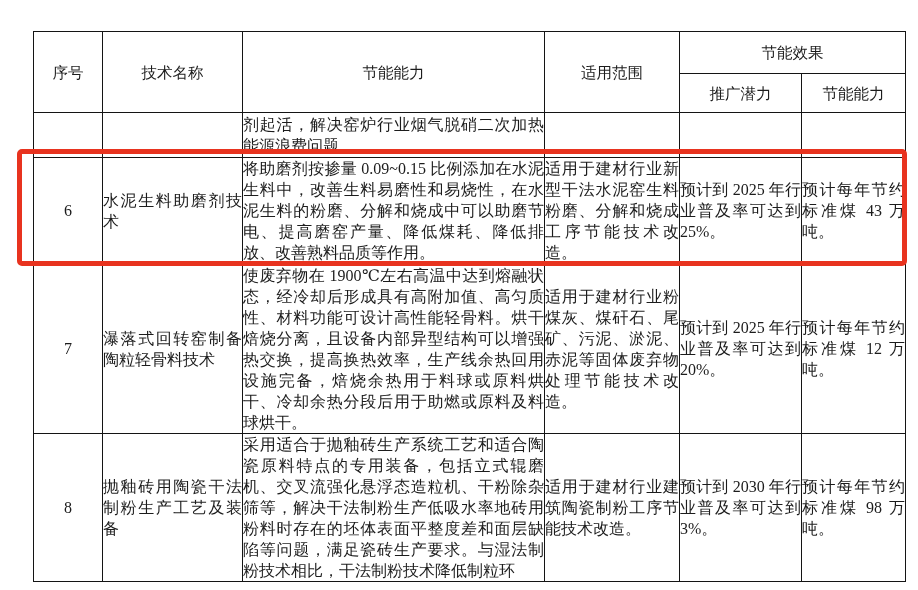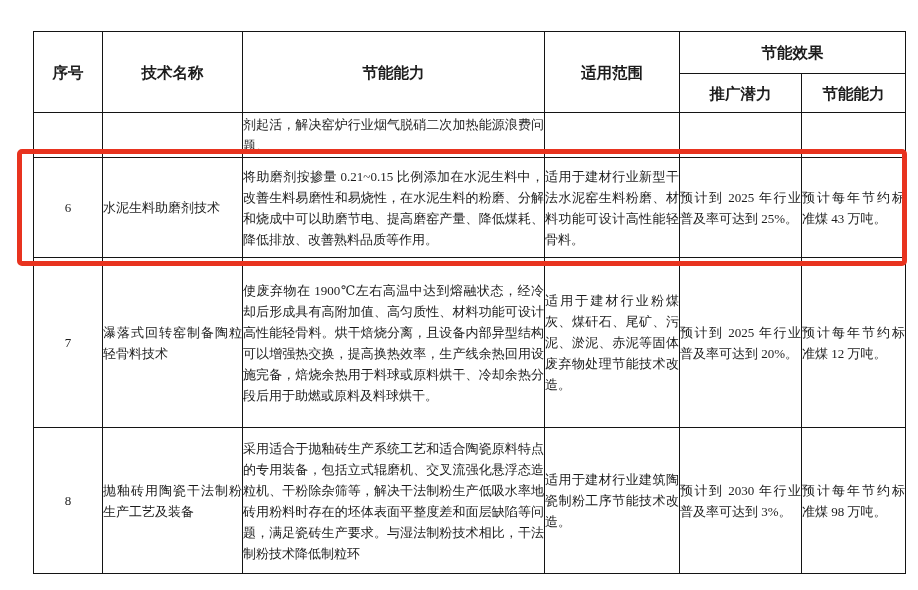--- a/index.html
+++ b/index.html
@@ -8,27 +8,27 @@
     font-family:"Liberation Serif","DejaVu Serif",serif;
     color:#1a1a1a;overflow:hidden;
   }
   .doc-table{
     position:absolute;left:33px;top:31px;width:872px;
     border-collapse:collapse;table-layout:fixed;
   }
   .doc-table td,.doc-table th{
     border:1.6px solid #141414;
     vertical-align:middle;
-    font-size:13px;line-height:21px;color:#1c1c1c;
+    font-size:16px;line-height:21px;color:#1c1c1c;
     padding:0;overflow:hidden;
     box-sizing:border-box;
     word-break:break-all;
   }
   .doc-table th{
-    font-weight:bold;text-align:center;font-size:15.5px;
+    font-weight:normal;text-align:center;font-size:15.5px;
   }
   .cell-idx{text-align:center;font-size:16.5px;}
   .cell-name{padding:1px 12px;text-align:justify;text-justify:inter-character;}
   .cell-brief{padding:1px 6px;text-align:justify;text-justify:inter-character;}
   .cell-scope{padding:2px 10px;text-align:justify;text-justify:inter-character;}
   .cell-promo{padding:2px 9px;text-align:justify;text-justify:inter-character;}
   .cell-save{padding:2px 9px;text-align:justify;text-justify:inter-character;margin-left:8px;}
   .highlight-box{
     position:absolute;left:17px;top:149px;width:890px;height:117px;
     box-sizing:border-box;border:5px solid #e8331f;border-radius:5px;
@@ -66,22 +66,22 @@
       <td class="cell-name"></td>
       <td class="cell-brief">剂起活，解决窑炉行业烟气脱硝二次加热能源浪费问题。</td>
       <td class="cell-scope"></td>
       <td class="cell-promo"></td>
       <td class="cell-save"></td>
     </tr>
 
     <tr style="height:100px">
       <td class="cell-idx">6</td>
       <td class="cell-name">水泥生料助磨剂技术</td>
-      <td class="cell-brief">将助磨剂按掺量 0.21~0.15 比例添加在水泥生料中，改善生料易磨性和易烧性，在水泥生料的粉磨、分解和烧成中可以助磨节电、提高磨窑产量、降低煤耗、降低排放、改善熟料品质等作用。</td>
-      <td class="cell-scope">适用于建材行业新型干法水泥窑生料粉磨、材料功能可设计高性能轻骨料。</td>
+      <td class="cell-brief">将助磨剂按掺量 0.09~0.15 比例添加在水泥生料中，改善生料易磨性和易烧性，在水泥生料的粉磨、分解和烧成中可以助磨节电、提高磨窑产量、降低煤耗、降低排放、改善熟料品质等作用。</td>
+      <td class="cell-scope">适用于建材行业新型干法水泥窑生料粉磨、分解和烧成工序节能技术改造。</td>
       <td class="cell-promo">预计到 2025 年行业普及率可达到 25%。</td>
       <td class="cell-save">预计每年节约标准煤 43 万吨。</td>
     </tr>
 
     <tr style="height:170px">
       <td class="cell-idx">7</td>
       <td class="cell-name">瀑落式回转窑制备陶粒轻骨料技术</td>
       <td class="cell-brief">使废弃物在 1900℃左右高温中达到熔融状态，经冷却后形成具有高附加值、高匀质性、材料功能可设计高性能轻骨料。烘干焙烧分离，且设备内部异型结构可以增强热交换，提高换热效率，生产线余热回用设施完备，焙烧余热用于料球或原料烘干、冷却余热分段后用于助燃或原料及料球烘干。</td>
       <td class="cell-scope">适用于建材行业粉煤灰、煤矸石、尾矿、污泥、淤泥、赤泥等固体废弃物处理节能技术改造。</td>
       <td class="cell-promo">预计到 2025 年行业普及率可达到 20%。</td>

